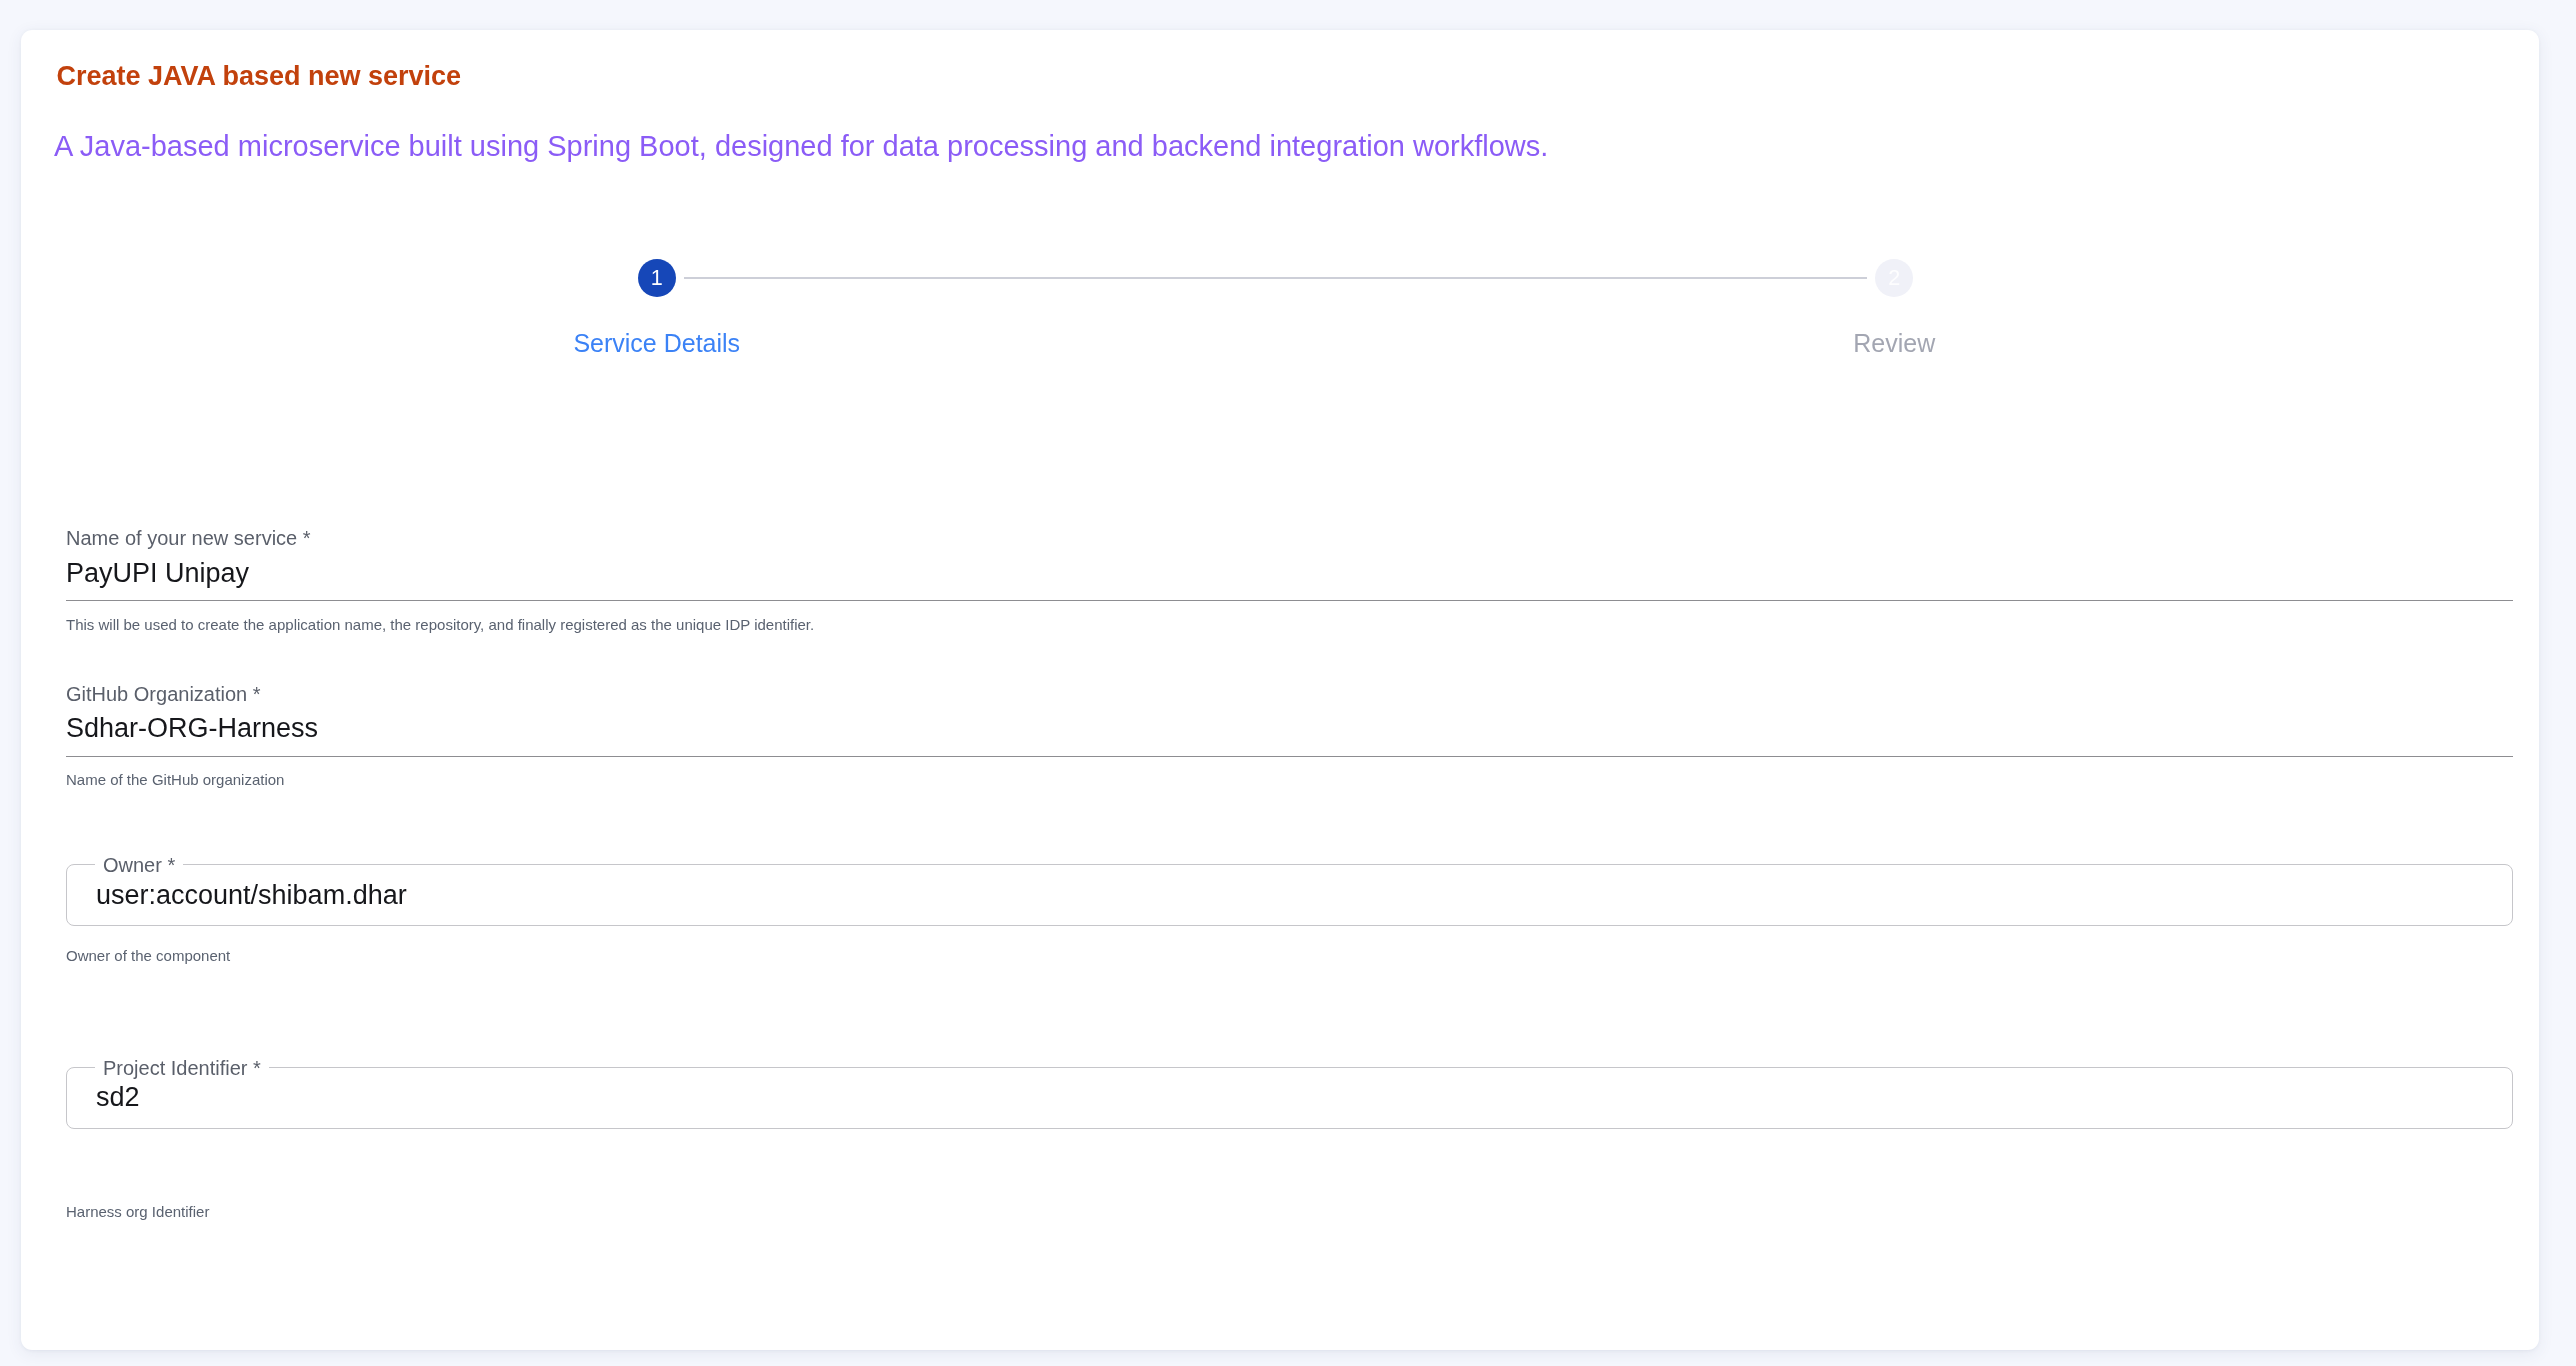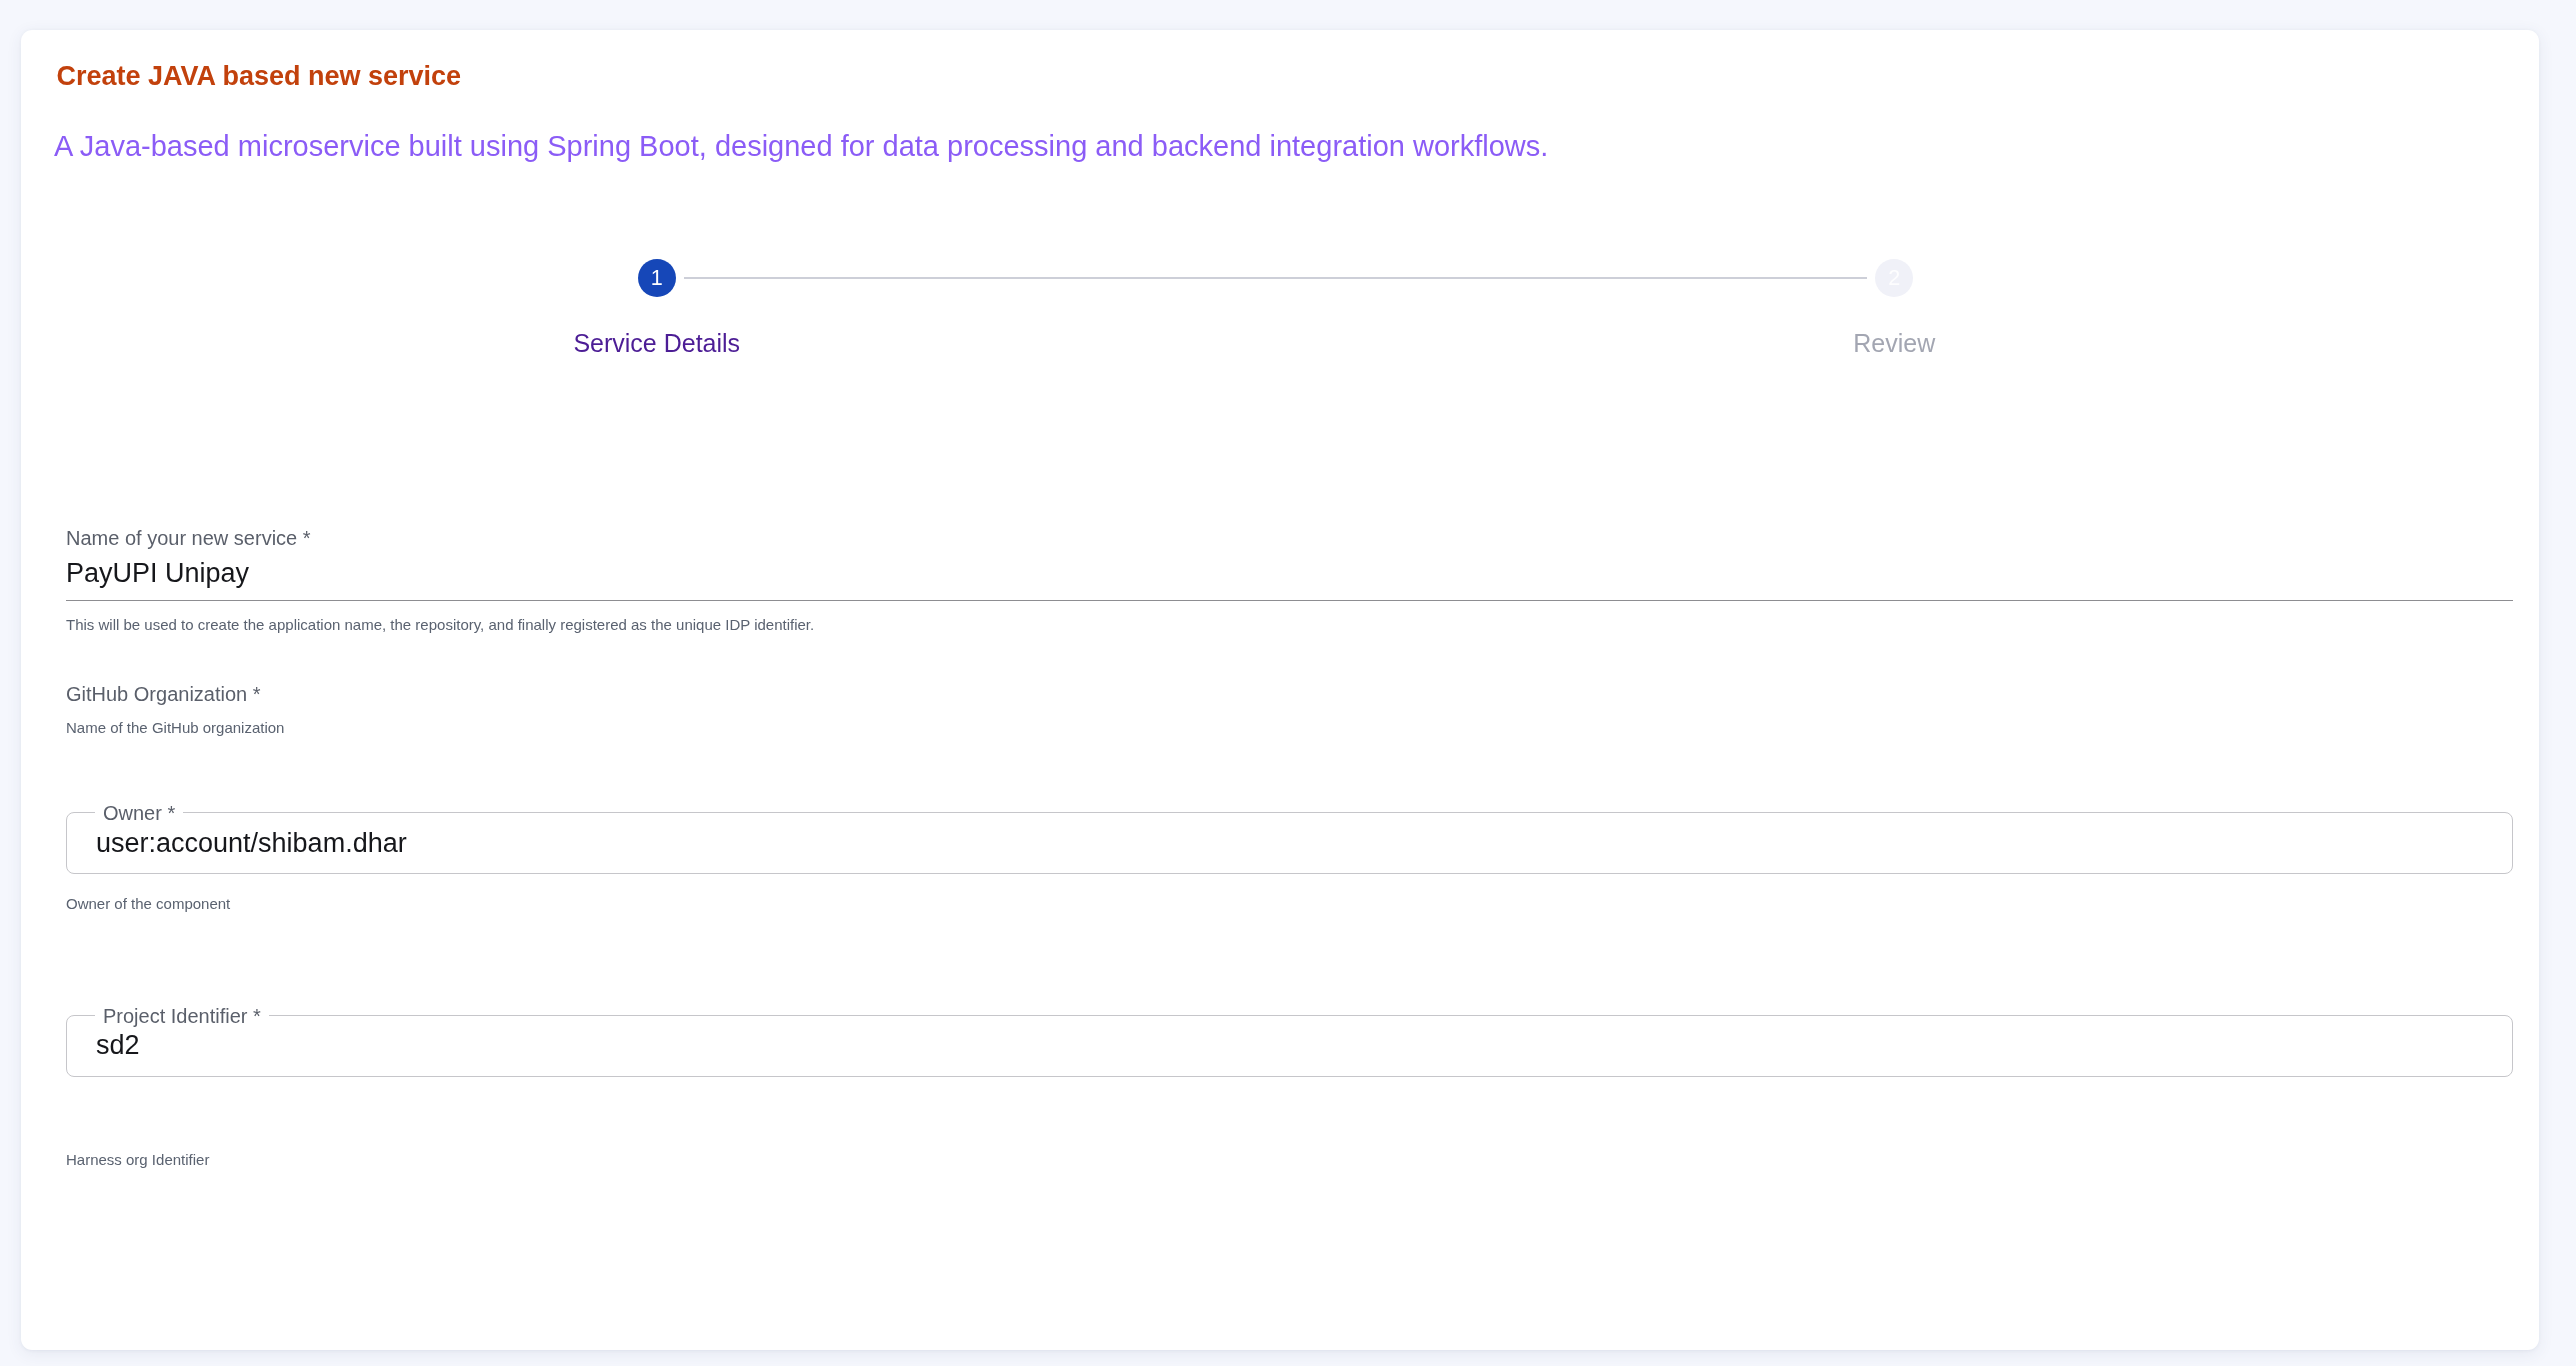--- a/index.html
+++ b/index.html
@@ -34,21 +34,21 @@
   .stepper { position: relative; margin-top: 94px; display: flex; }
   .step { flex: 1; display: flex; flex-direction: column; align-items: center; }
   .step-circle {
     width: 38px; height: 38px; border-radius: 50%;
     display: flex; align-items: center; justify-content: center;
     font-size: 21.6px; line-height: 1; z-index: 1;
   }
   .step-circle.active { background: #1647b8; color: #ffffff; }
   .step-circle.inactive { background: #f0f1f8; color: #fdfdfe; }
   .step-label { margin-top: 30px; font-size: 25px; line-height: 32px; }
-  .step-label.active { color: #4c1d95; }
+  .step-label.active { color: #3b82f6; }
   .step-label.inactive { color: #a3a6b2; }
   .step-connector {
     position: absolute;
     top: 18.4px; height: 1.6px;
     left: calc(25% + 27px); right: calc(25% + 27px);
     background: #cdcfd8;
   }
 
   
   .form { margin-top: 168px; margin-left: 28px; }
@@ -117,20 +117,21 @@
   <div class="form">
 
     <div class="std-field field-1">
       <div class="f-label">Name of your new service *</div>
       <input class="std-input" type="text" value="PayUPI Unipay" style="">
       <div class="f-helper">This will be used to create the application name, the repository, and finally registered as the unique IDP identifier.</div>
     </div>
 
     <div class="std-field field-2">
       <div class="f-label">GitHub Organization *</div>
+      <input class="std-input" type="text" value="Sdhar-ORG-Harness" style="">
       <div class="f-helper">Name of the GitHub organization</div>
     </div>
 
     <div class="outl-field owner">
       <div class="outl-box">
         <div class="outl-label">Owner *</div>
         <input class="outl-input" type="text" value="user:account/shibam.dhar" style="">
       </div>
       <div class="f-helper">Owner of the component</div>
     </div>

